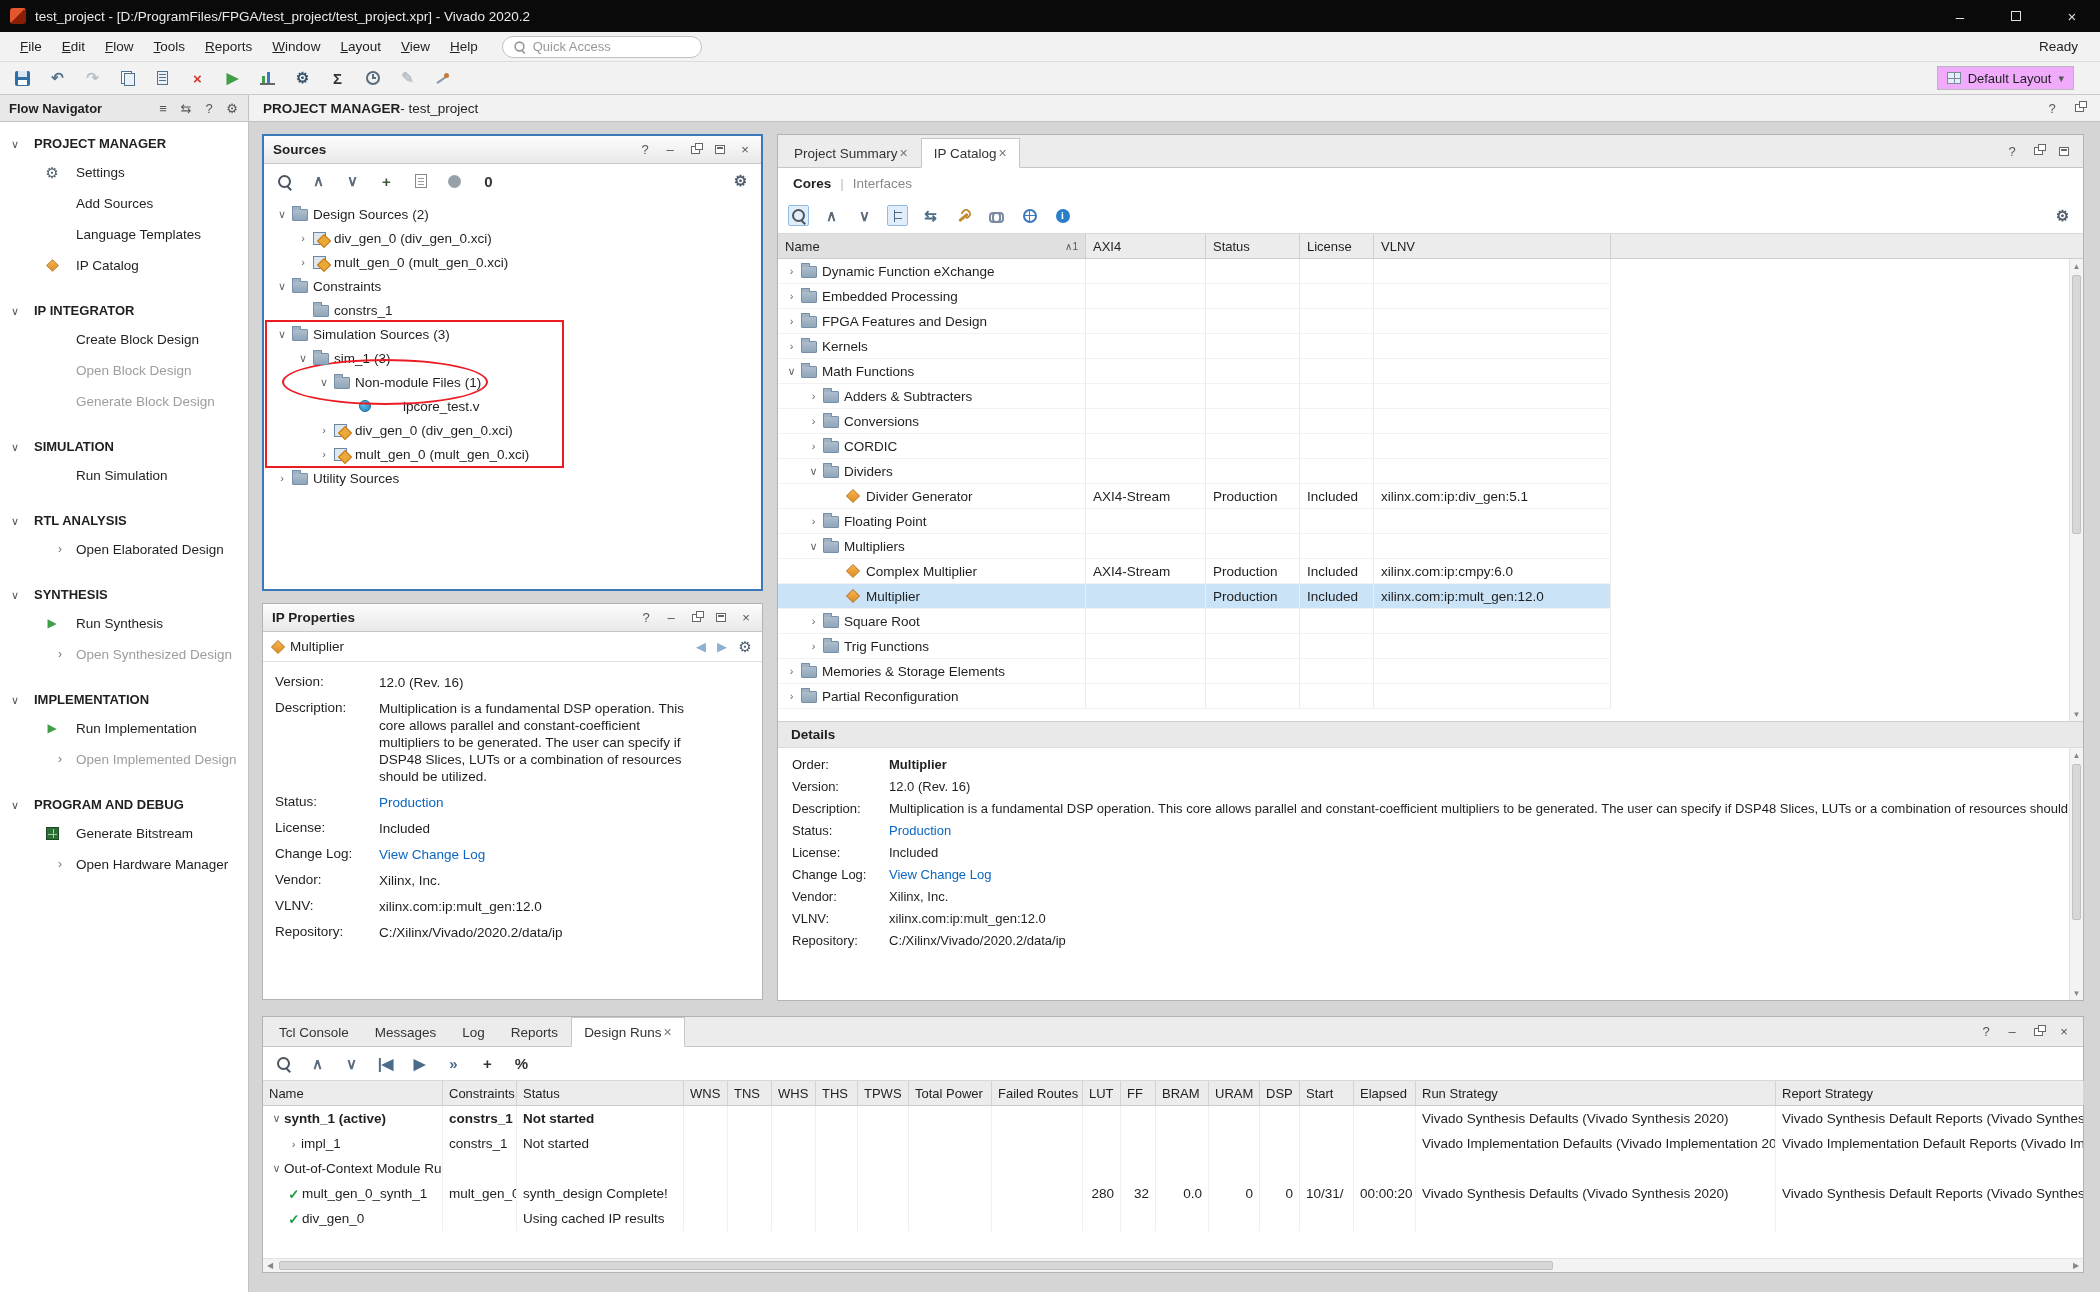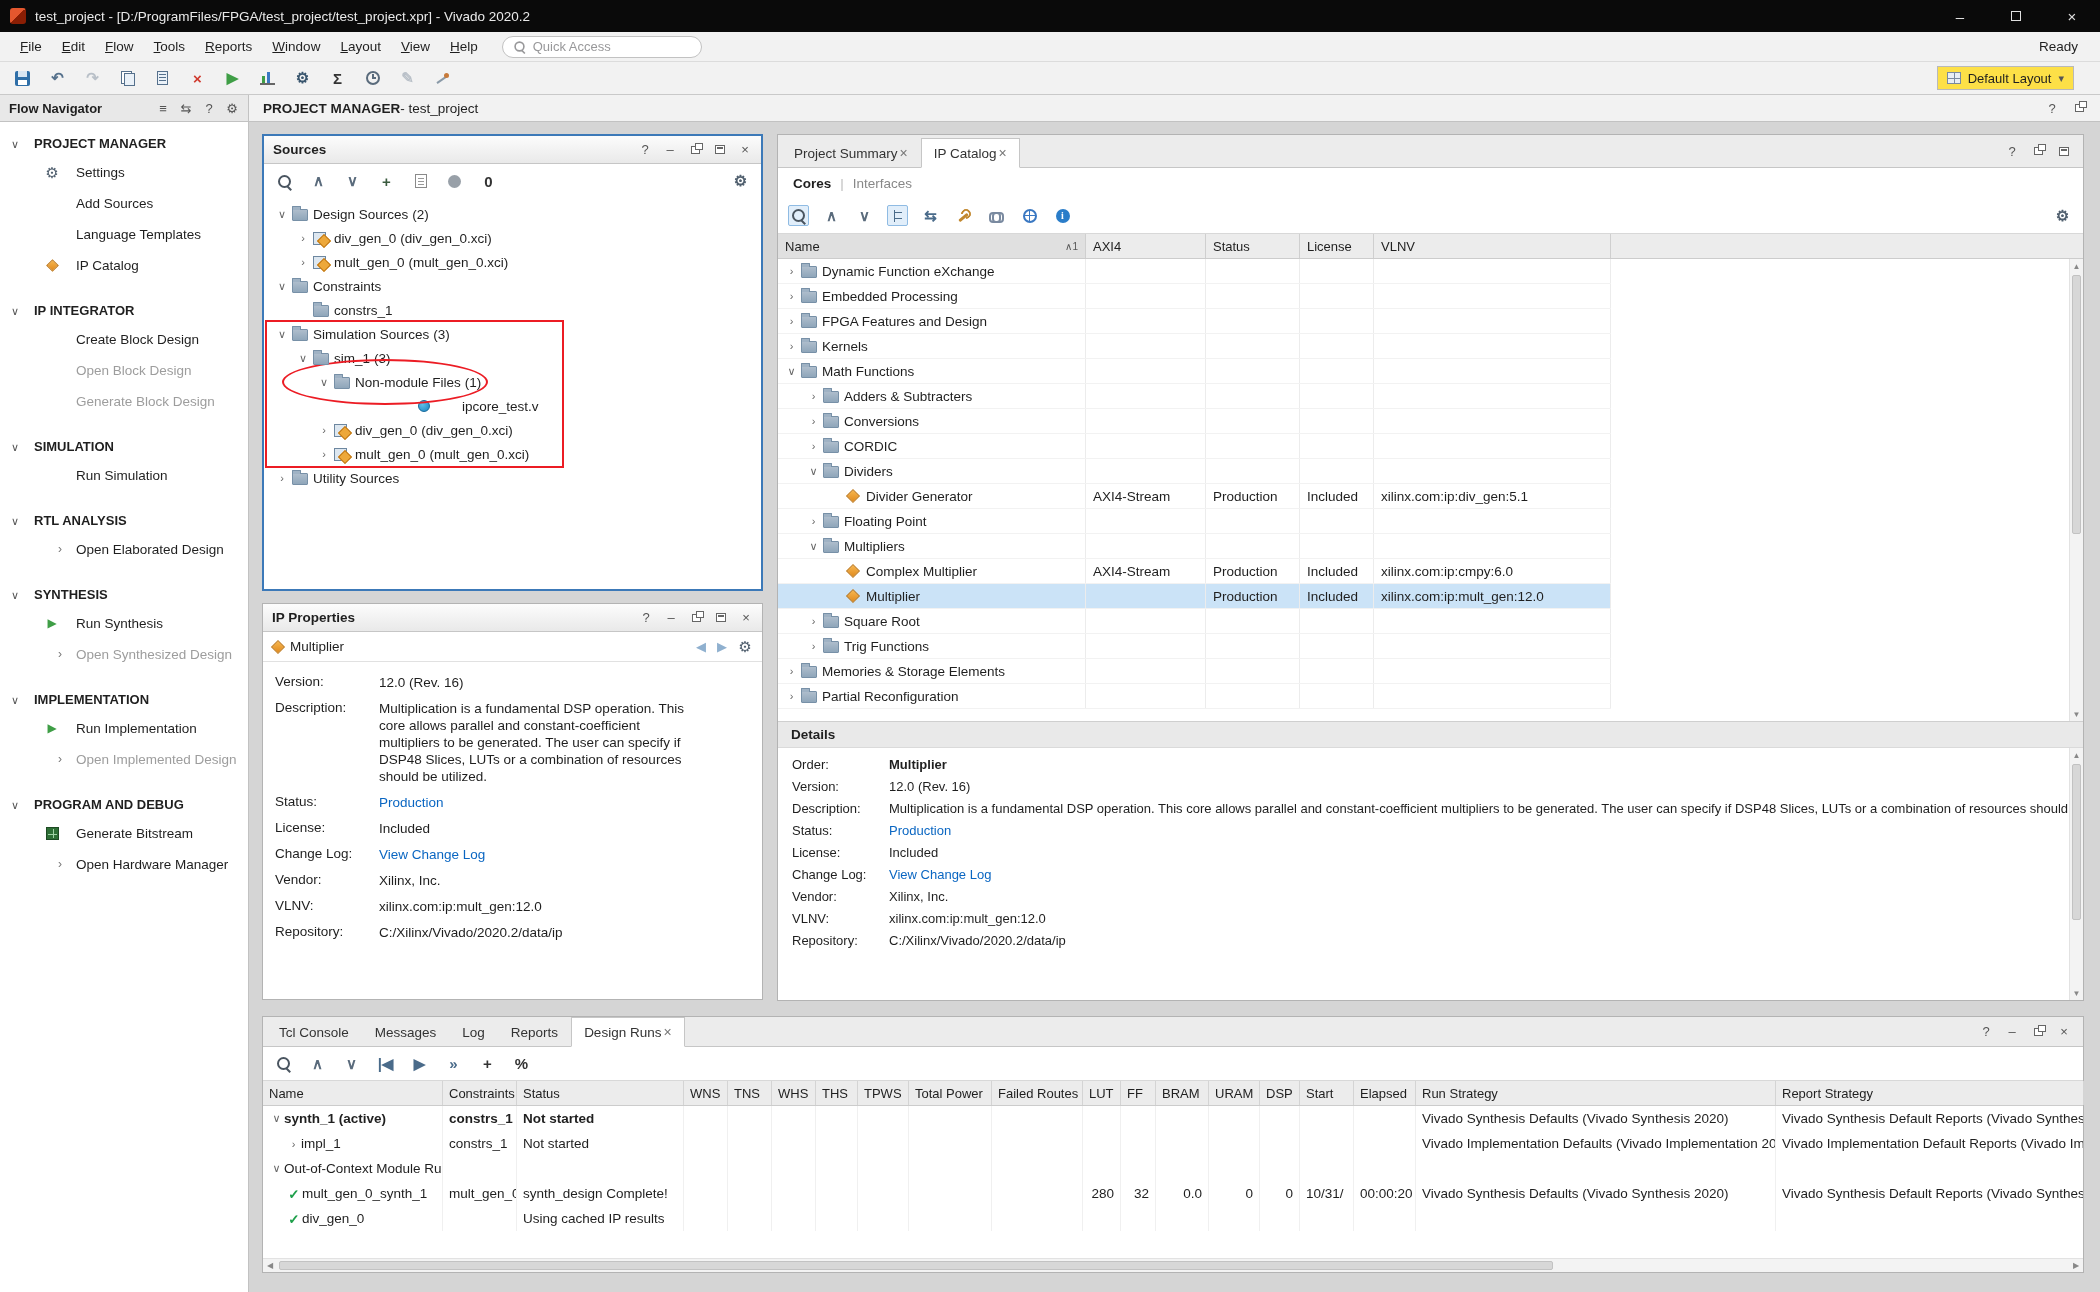--- a/index.html
+++ b/index.html
@@ -22,21 +22,21 @@
                  display:flex; align-items:center; gap:6px; padding:0 9px; color:#98989a; font-size:13px; }
   .ready{ margin-left:auto; padding-right:22px; font-size:13.5px; }
 
   
   .toolbar{ height:33px; background:#f2f2f2; border-bottom:1px solid #c9c9c9; display:flex; align-items:center; padding-left:12px; }
   .tb-icons{ display:flex; align-items:center; gap:14px; }
   .icn{ width:21px; height:21px; display:inline-flex; align-items:center; justify-content:center;
         font-size:15px; color:#44556a; flex:none; font-weight:bold; cursor:default; }
   .icn.pressed{ border:1px solid #8fbbe3; background:#e1eefa; border-radius:2px; }
   .icn-right{ margin-left:auto; }
-  .layout-select{ margin-left:auto; margin-right:26px; height:24px; border:1px solid #b9b9b9; background:#fde047;
+  .layout-select{ margin-left:auto; margin-right:26px; height:24px; border:1px solid #b9b9b9; background:#f0abfc;
                   display:flex; align-items:center; gap:7px; padding:0 9px; font-size:13px; }
   .caret{ color:#555; font-size:11px; }
 
   
   .subheader{ display:flex; height:27px; }
   .fn-header{ width:249px; background:#e8e8e8; border-right:1px solid #c2c2c2; border-bottom:1px solid #c2c2c2;
               display:flex; align-items:center; padding:0 9px; font-size:13px; font-weight:bold; }
   .fn-hicons{ margin-left:auto; display:flex; gap:9px; font-weight:normal; }
   .pm-bar{ flex:1; background:#f2f2f2; border-bottom:1px solid #c2c2c2; display:flex; align-items:center; padding:0 14px; font-size:13.5px; }
   .pm-bold{ font-weight:bold; }
@@ -410,21 +410,21 @@
             <span class="tsuffix"> (3)</span>
           </div>
           <div class="trow" style="padding-left: 52px;">
             <span class="exp">∨</span>
             <span class="ticon">
               <span class="ic-folder"></span>
             </span>
             <span class="tlabel">Non-module Files</span>
             <span class="tsuffix"> (1)</span>
           </div>
-          <div class="trow" style="padding-left: 109px; gap: 25px;">
+          <div class="trow" style="padding-left: 50px; gap: 25px;">
             <span class="exp"></span>
             <span class="ticon">
               <span class="ic-vfile"></span>
             </span>
             <span class="tlabel">ipcore_test.v</span>
           </div>
           <div class="trow" style="padding-left: 52px;">
             <span class="exp">›</span>
             <span class="ticon">
               <span class="ic-ipinst"></span>

